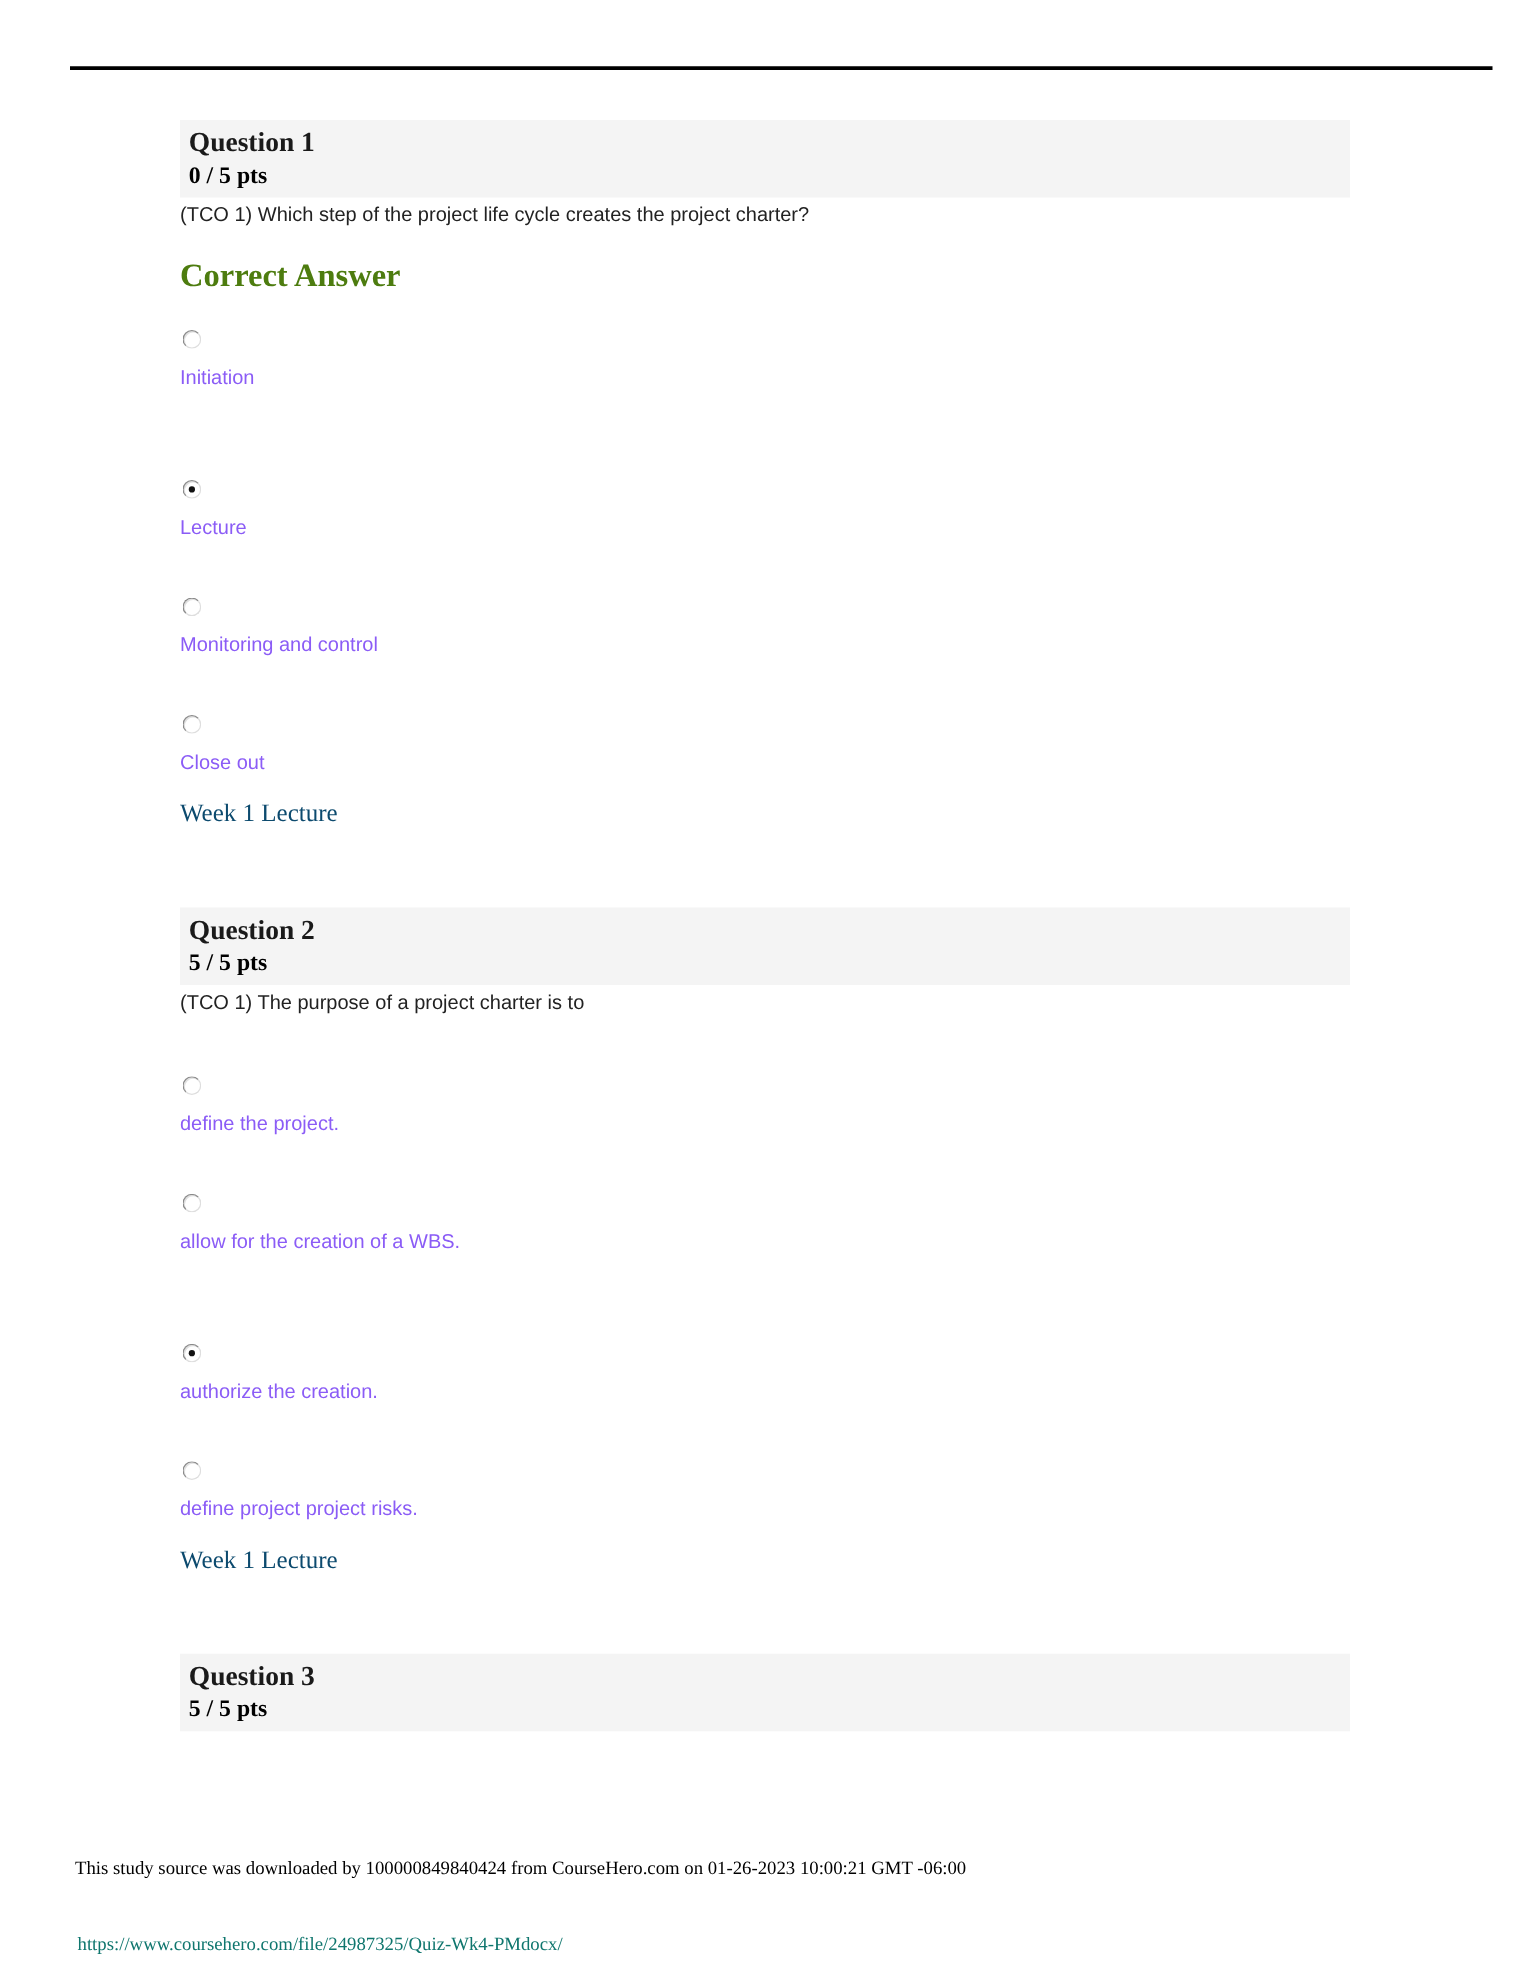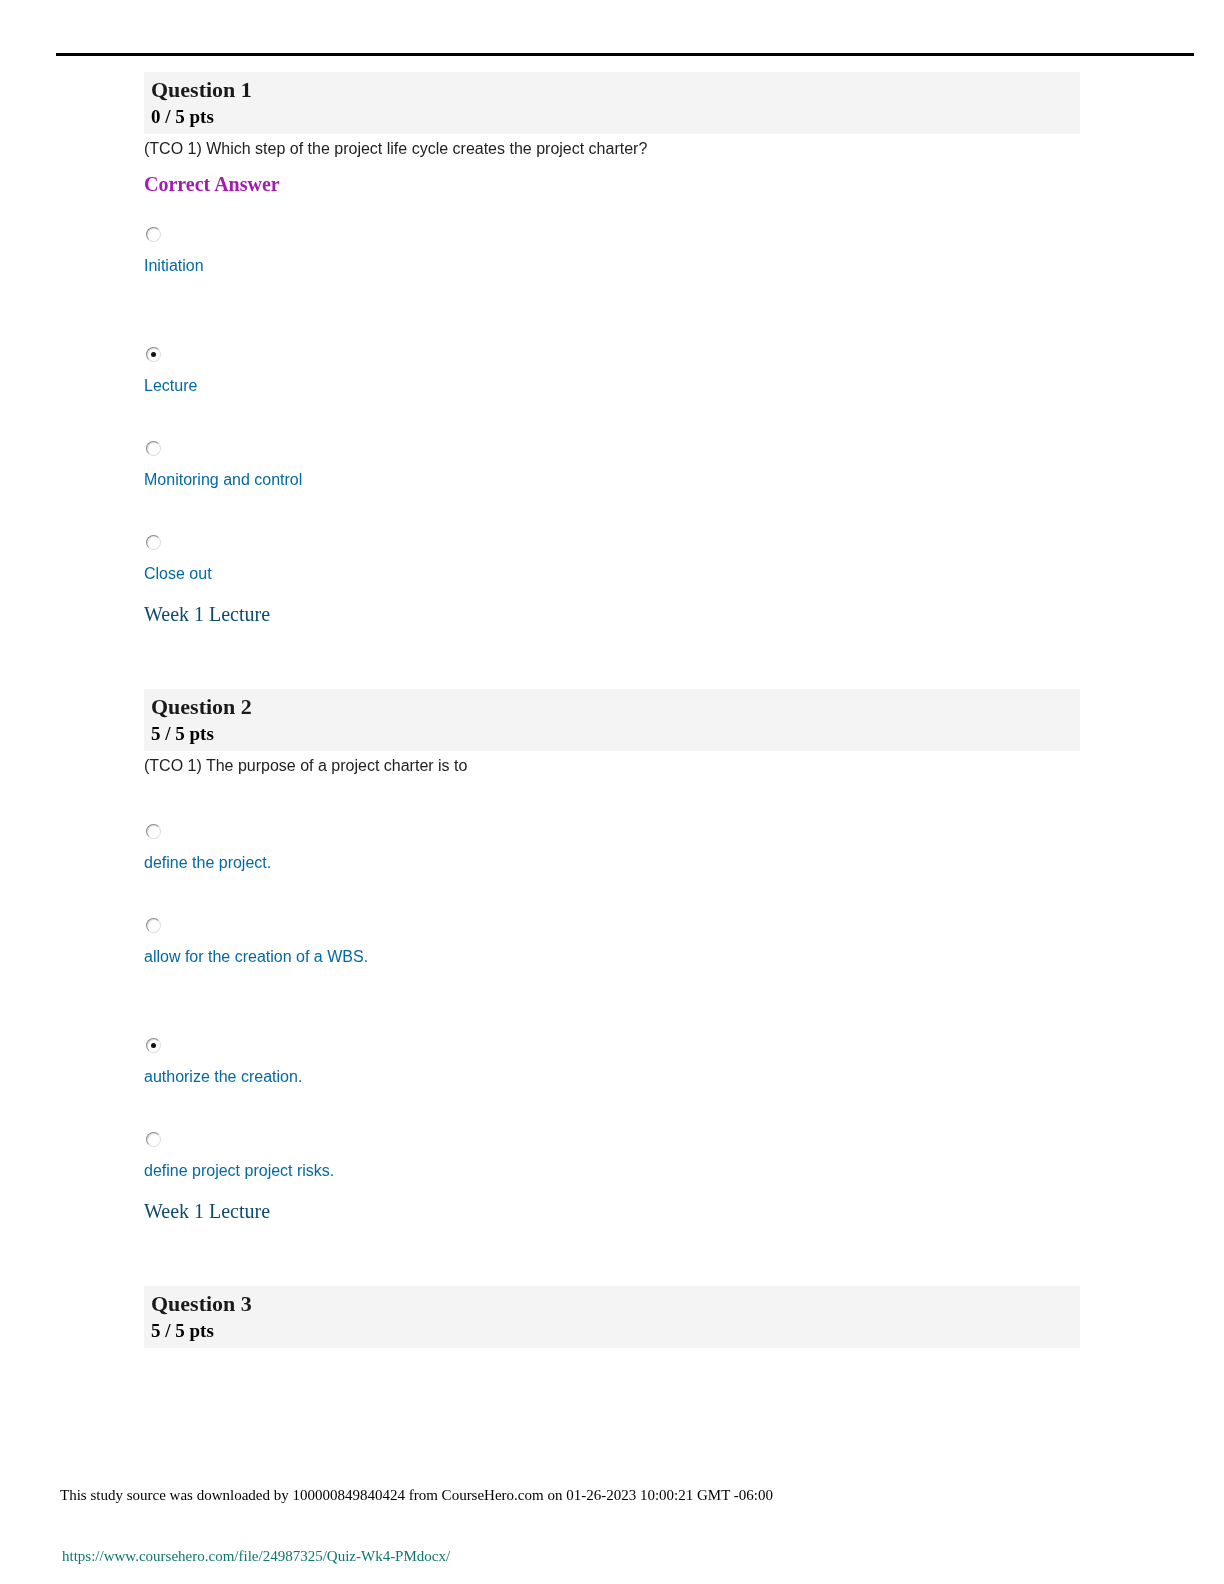--- a/index.html
+++ b/index.html
@@ -17,21 +17,21 @@
     top: 53px;
     width: 1138px;
     height: 3px;
     background: #000000;
   }
   .content {
     position: absolute;
     left: 144px;
     top: 0;
     width: 936px;
-    padding-top: 72px;
+    padding-top: 96px;
   }
   .question + .question { margin-top: 62px; }
   .q-band {
     background: #f4f4f4;
     padding: 4px 0 4px 7px;
   }
   .q-title {
     font-family: "Liberation Serif", serif;
     font-weight: bold;
     font-size: 22px;
@@ -45,26 +45,26 @@
     line-height: 26px;
     color: #000000;
   }
   .q-prompt {
     margin-top: 5px;
     font-size: 16px;
     line-height: 20px;
     color: #222222;
   }
   .correct-label {
-    margin-top: 12px;
+    margin-top: 25px;
     font-family: "Liberation Serif", serif;
     font-weight: bold;
-    font-size: 20px;
+    font-size: 26px;
     line-height: 26px;
-    color: #a21caf;
+    color: #4d7c0f;
   }
   .option { margin-top: 44px; }
   .option.first { margin-top: 48px; }
   .option.first-labeled { margin-top: 30px; }
   .option.pre-selected { margin-top: 70px; }
   .radio {
     display: block;
     margin-left: 2px;
     width: 13px;
     height: 13px;
@@ -84,21 +84,21 @@
     top: 4px;
     width: 5px;
     height: 5px;
     border-radius: 50%;
     background: #111111;
   }
   .opt-label {
     margin-top: 13px;
     font-size: 16px;
     line-height: 22px;
-    color: #0369a1;
+    color: #8b5cf6;
   }
   .reference {
     margin-top: 16px;
     font-family: "Liberation Serif", serif;
     font-size: 20px;
     line-height: 26px;
     color: #0c4a6e;
   }
   .footer-note {
     position: absolute;

